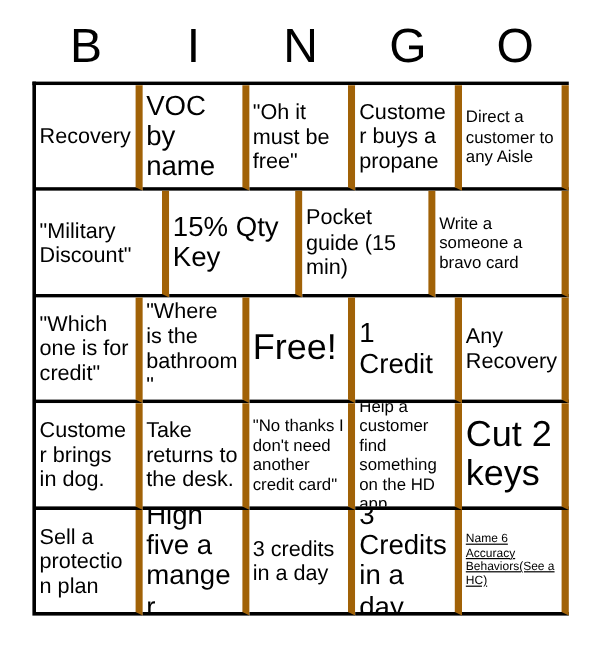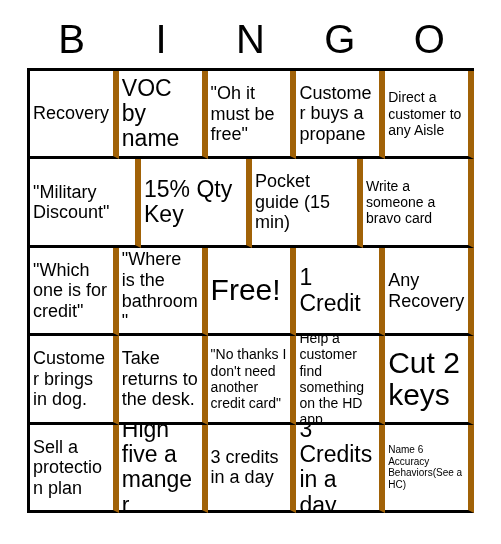--- a/index.html
+++ b/index.html
@@ -79,21 +79,21 @@
   .cell-text {
     display: block;
     width: 100%;
     line-height: 1.12;
     word-wrap: break-word;
     overflow-wrap: break-word;
     hyphens: none;
   }
 
   
-  .fs-xs  { font-size: 10px;  line-height: 1.18; }
+  .fs-xs  { font-size: 10px;  line-height: 1.18; text-decoration: underline; }
   .fs-sm  { font-size: 14px; line-height: 1.16; }
   .fs-md  { font-size: 18px;  line-height: 1.14; }
   .fs-lg  { font-size: 18px;  line-height: 1.12; }
   .fs-xl  { font-size: 23px;  line-height: 1.1; }
   .fs-xxl { font-size: 30px;  line-height: 1.08; }
 </style>
 </head>
 <body>
 
 <div id="bingo-card">

